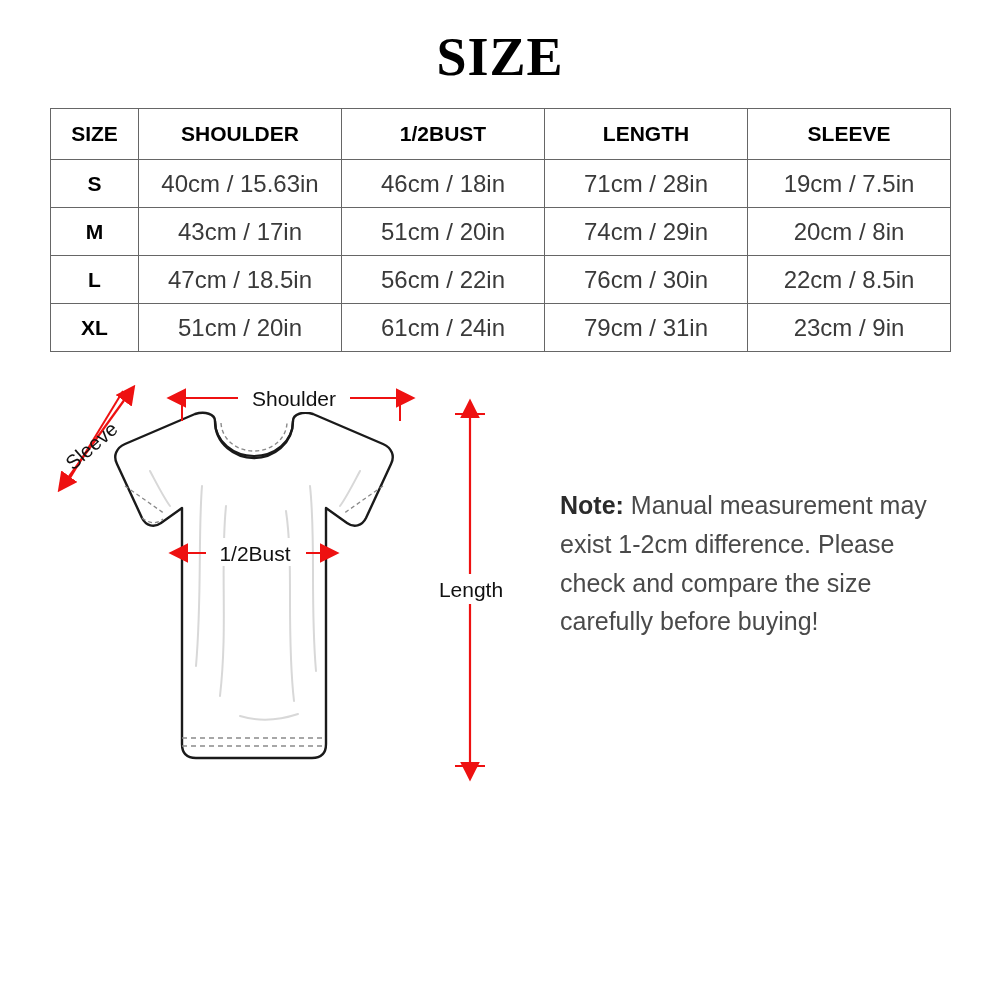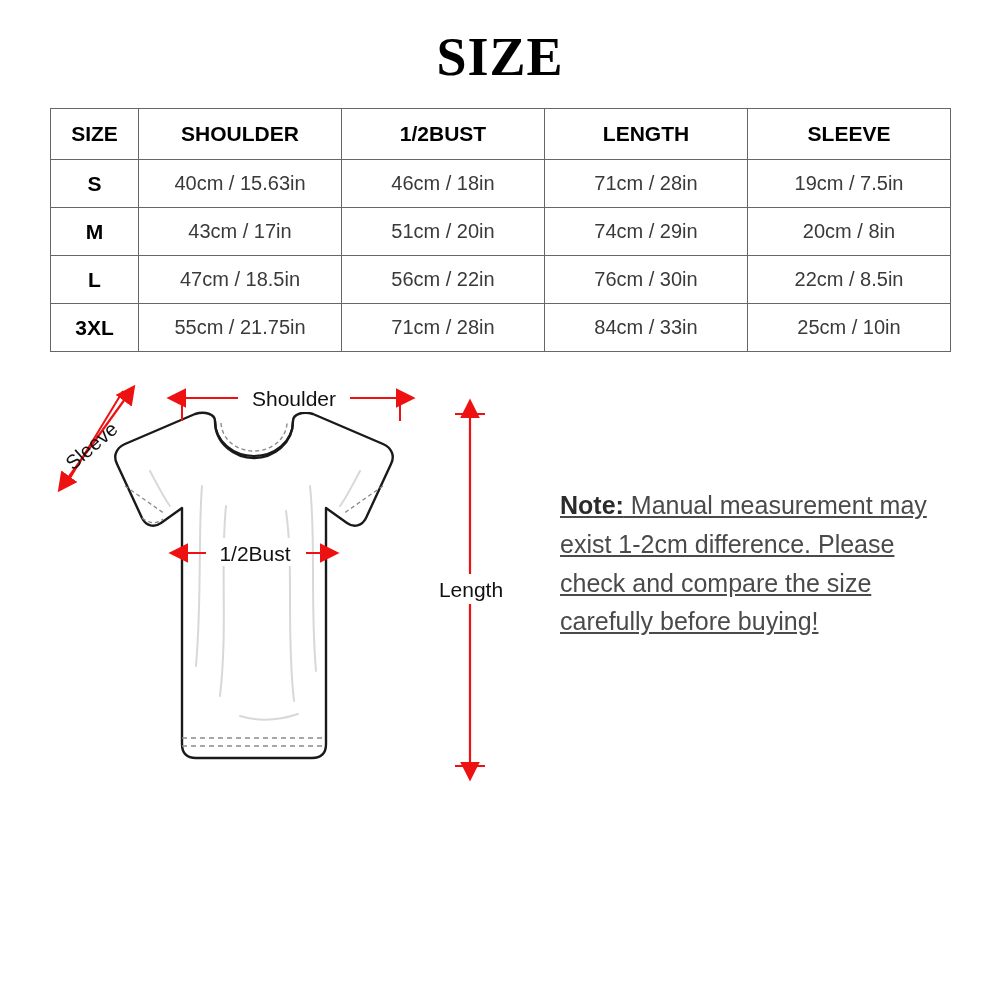--- a/index.html
+++ b/index.html
@@ -36,21 +36,21 @@
   table.size-table {
     border-collapse: collapse;
     width: 100%;
     table-layout: fixed;
   }
   table.size-table th,
   table.size-table td {
     border: 1px solid #666;
     text-align: center;
     height: 45px;
-    font-size: 20px;
+    font-size: 24px;
     color: #3a3a3a;
     font-family: "Liberation Sans", sans-serif;
   }
   table.size-table thead th {
     font-weight: 700;
     font-size: 21px;
     color: #000;
     height: 48px;
   }
   table.size-table tbody td.size-col {
@@ -82,21 +82,20 @@
 
   .note {
     position: absolute;
     left: 560px;
     top: 120px;
     width: 400px;
     font-size: 25px;
     line-height: 1.55;
     color: #4a4a4a;
     font-family: "Liberation Sans", sans-serif;
-    text-decoration: underline;
   }
   .note b {
     color: #2b2b2b;
     font-weight: 700;
   }
 </style>
 </head>
 <body>
 
 <div class="title">SIZE</div>
@@ -135,25 +134,25 @@
         <td>20cm / 8in</td>
       </tr>
       <tr>
         <td class="size-col">L</td>
         <td>47cm / 18.5in</td>
         <td>56cm / 22in</td>
         <td>76cm / 30in</td>
         <td>22cm / 8.5in</td>
       </tr>
       <tr>
-        <td class="size-col">3XL</td>
-        <td>55cm / 21.75in</td>
-        <td>71cm / 28in</td>
-        <td>84cm / 33in</td>
-        <td>25cm / 10in</td>
+        <td class="size-col">XL</td>
+        <td>51cm / 20in</td>
+        <td>61cm / 24in</td>
+        <td>79cm / 31in</td>
+        <td>23cm / 9in</td>
       </tr>
     </tbody>
   </table>
 </div>
 
 <div class="lower">
 
   <svg class="diagram" viewBox="0 0 520 460">
     <defs>
       <marker id="arrL" markerWidth="9" markerHeight="9" refX="8" refY="4.5" orient="auto">

